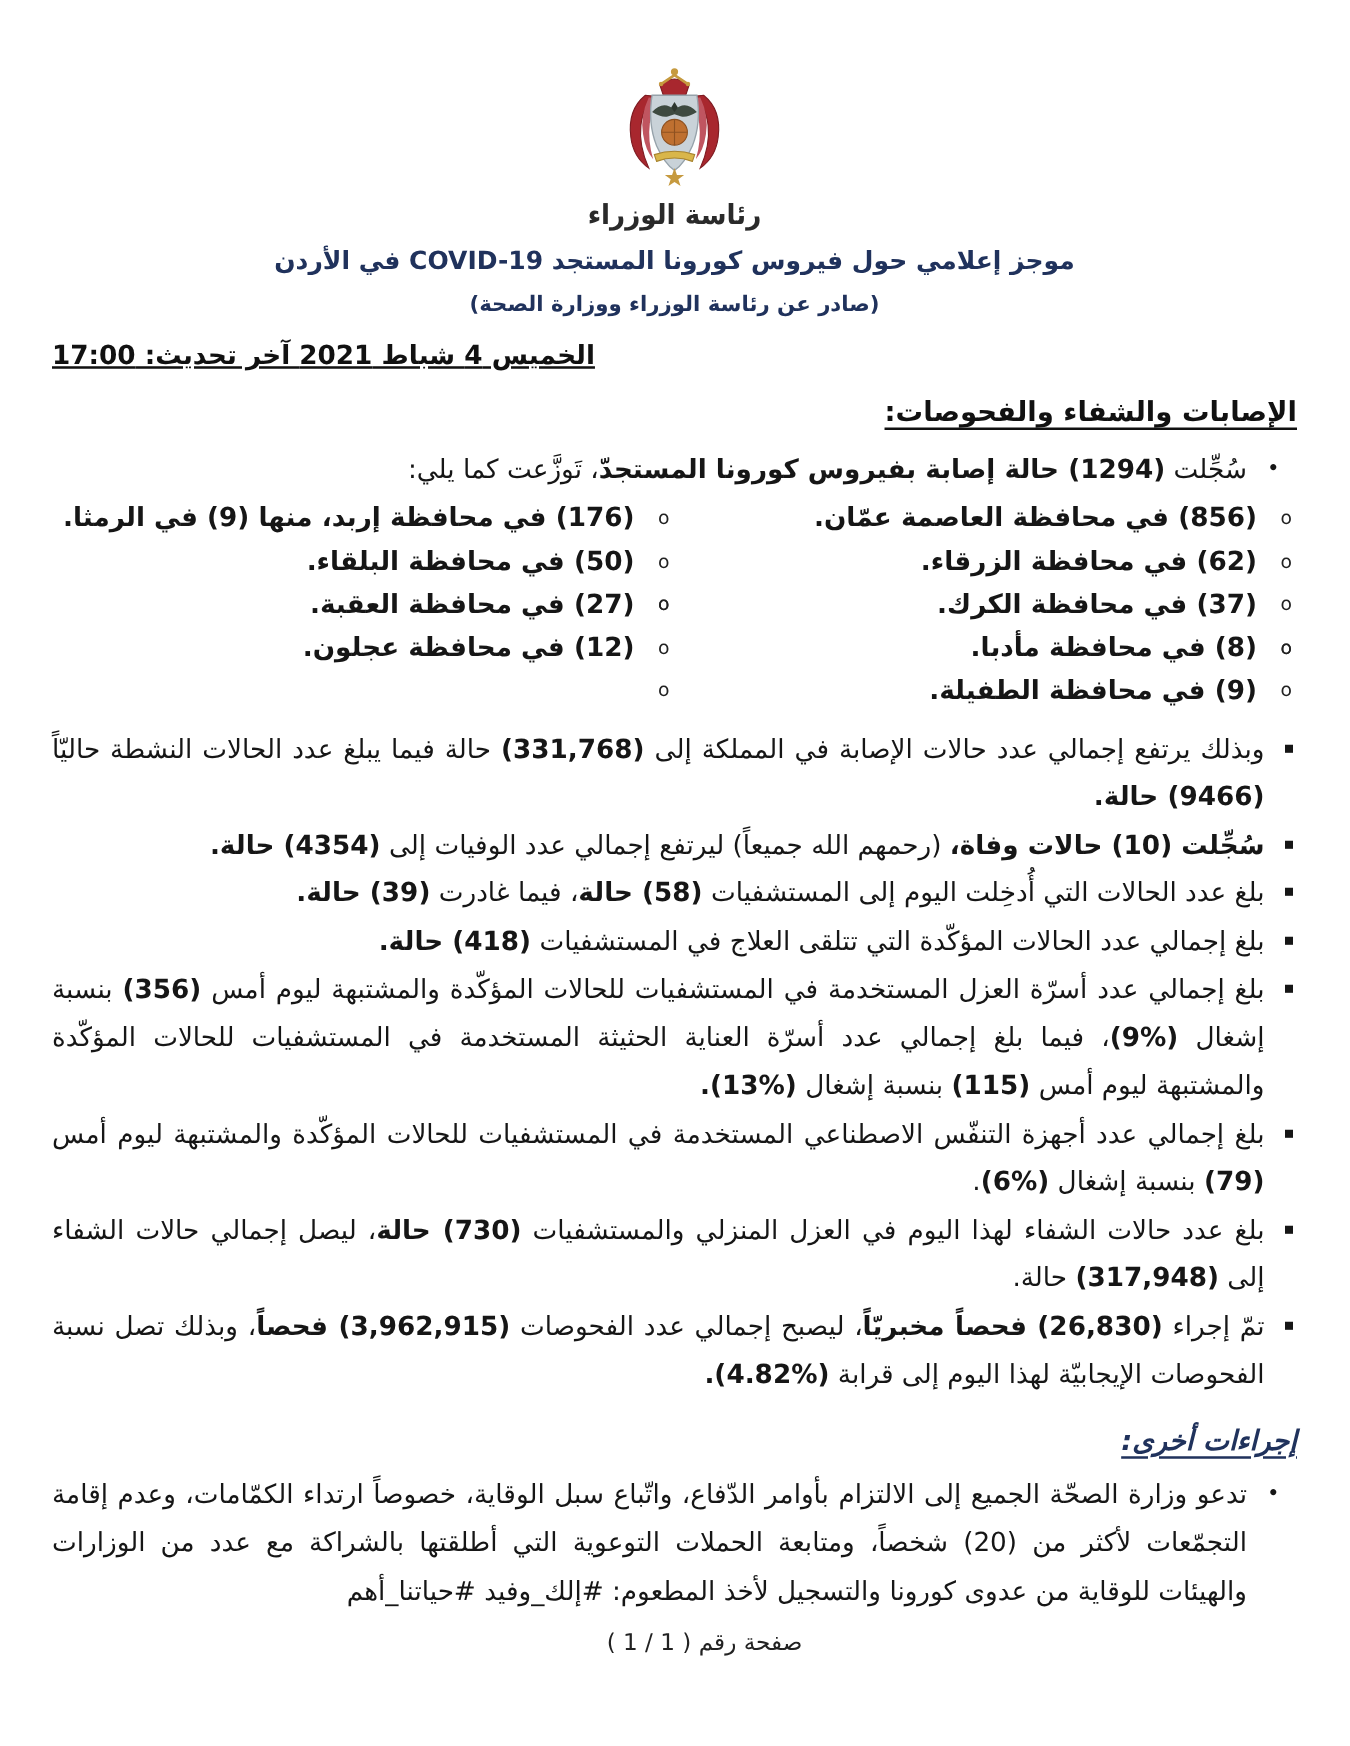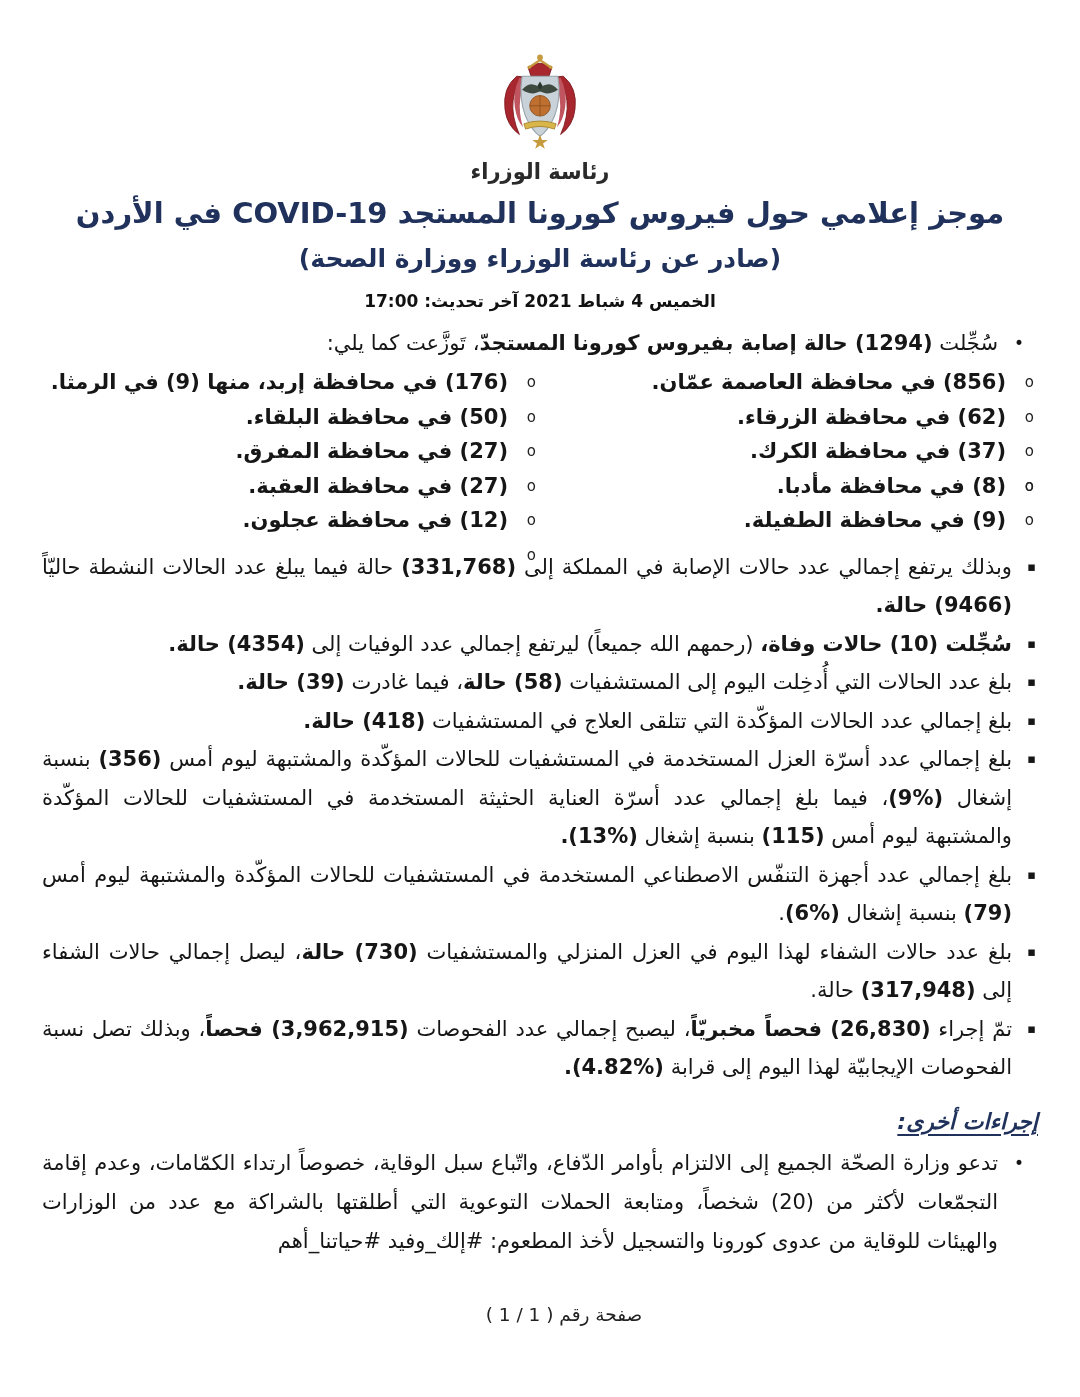--- a/index.html
+++ b/index.html
@@ -16,30 +16,31 @@
   .content{padding:0 42px;}
   header{text-align:center;padding-top:52px;}
   .crest{display:inline-block;line-height:0;}
   .logo-caption{
     font-size:21px;font-weight:bold;color:#2a2a2a;
     margin-top:0px;letter-spacing:1px;
     transform:scaleY(1.05);
   }
   .doc-title{
     margin:12px 0 0 0;
-    font-size:29px;font-weight:bold;color:#20325c;
+    font-size:20px;font-weight:bold;color:#20325c;
   }
   .doc-subtitle{
     margin-top:14px;
-    font-size:25px;font-weight:bold;color:#20325c;
+    font-size:17px;font-weight:bold;color:#20325c;
   }
   .date-line{
-    text-align:center;
-    font-size:17px;font-weight:bold;color:#111;
+    text-align:left;
+    font-size:21px;font-weight:bold;color:#111;
     margin-top:18px;
+    text-decoration:underline;
   }
   h2.section-heading{
     margin:22px 0 0 0;
     font-size:22px;font-weight:bold;color:#111;
     text-decoration:underline;
     text-decoration-thickness:2px;
     text-underline-offset:5px;
   }
   h2.section-heading.navy{color:#20325c;font-style:italic;}
   .bullet-line{
@@ -129,36 +130,37 @@
           <path d="M70 92 L72.2 98.2 L78.6 98.2 L73.4 102 L75.4 108 L70 104.4 L64.6 108 L66.6 102 L61.4 98.2 L67.8 98.2 Z" fill="#c69a3f"></path>
         </svg>
       </div>
       <div class="logo-caption">رئاسة الوزراء</div>
       <h1 class="doc-title">موجز إعلامي حول فيروس كورونا المستجد COVID-19 في الأردن</h1>
       <div class="doc-subtitle">(صادر عن رئاسة الوزراء ووزارة الصحة)</div>
       <div class="date-line">الخميس 4 شباط 2021 آخر تحديث: 17:00</div>
     </header>
 
     <main>
+      <h2 class="section-heading">الإصابات والشفاء والفحوصات:</h2>
 
       <div class="bullet-line" id="intro-bullet"><span class="disc">•</span><span>سُجِّلت </span><span class="b">(1294) حالة إصابة بفيروس كورونا المستجدّ</span><span>، تَوزَّعت كما يلي:</span></div>
 
       <div class="gov-grid">
         <ul id="gov-right">
             <li class="gov-item"><span class="oc">o</span><span>(856) في محافظة العاصمة عمّان.</span></li>
             <li class="gov-item"><span class="oc">o</span><span>(62) في محافظة الزرقاء.</span></li>
             <li class="gov-item"><span class="oc">o</span><span>(37) في محافظة الكرك.</span></li>
             <li class="gov-item"><span class="oc">o</span></li>
             <li class="gov-item"><span class="oc">o</span><span>(8) في محافظة مأدبا.</span></li>
             <li class="gov-item"><span class="oc">o</span><span>(9) في محافظة الطفيلة.</span></li>
           </ul>
         <ul id="gov-left">
             <li class="gov-item"><span class="oc">o</span><span>(176) في محافظة إربد، منها (9) في الرمثا.</span></li>
             <li class="gov-item"><span class="oc">o</span><span>(50) في محافظة البلقاء.</span></li>
-            <li class="gov-item"><span class="oc">o</span><span>(27) في محافظة المفرق.</span></li>
+            <li class="gov-item"><span class="oc">o</span></li>
             <li class="gov-item"><span class="oc">o</span><span>(27) في محافظة العقبة.</span></li>
             <li class="gov-item"><span class="oc">o</span><span>(12) في محافظة عجلون.</span></li>
             <li class="gov-item"><span class="oc">o</span></li>
           </ul>
       </div>
 
       <ul class="stats" id="stats-list">
           <li><span class="sq">▪</span><span>وبذلك يرتفع إجمالي عدد حالات الإصابة في المملكة إلى </span><span class="b">(331,768)</span><span> حالة فيما يبلغ عدد الحالات النشطة حاليّاً </span><span class="b">(9466) حالة.</span></li>
           <li><span class="sq">▪</span><span class="b">سُجِّلت (10) حالات وفاة،</span><span> (رحمهم الله جميعاً) ليرتفع إجمالي عدد الوفيات إلى </span><span class="b">(4354) حالة.</span></li>
           <li><span class="sq">▪</span><span>بلغ عدد الحالات التي أُدخِلت اليوم إلى المستشفيات </span><span class="b">(58) حالة</span><span>، فيما غادرت </span><span class="b">(39) حالة.</span></li>

